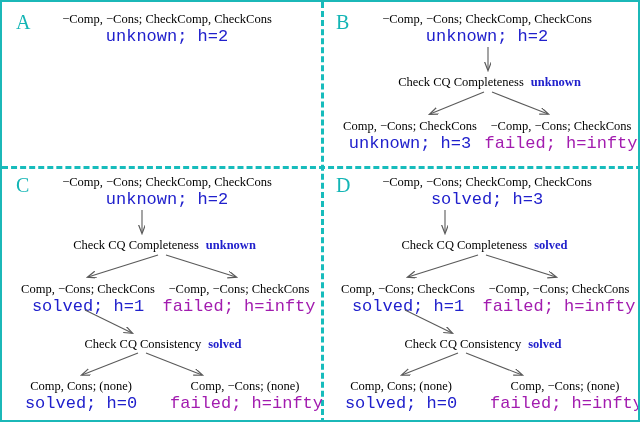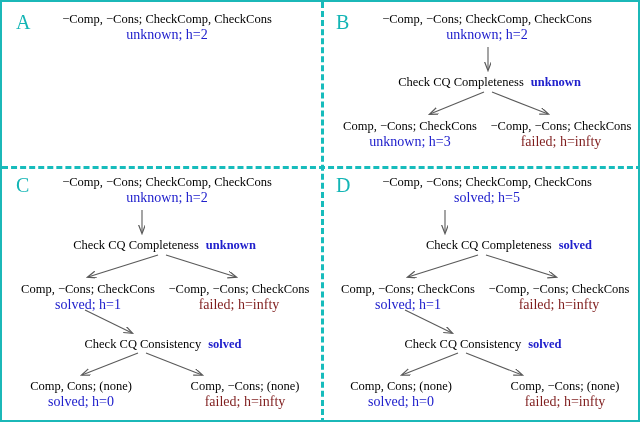--- a/index.html
+++ b/index.html
@@ -56,28 +56,29 @@
   .node {
     position: absolute;
     text-align: center;
     white-space: nowrap;
     font-size: 12.5px;
     color: #000000;
     line-height: 1.18;
   }
   .node .state {
     display: block;
-    font-size: 14px;
+    font-size: 17px;
+    font-family: Liberation Mono, monospace;
   }
   .inline-state {
     margin-left: 7px;
     font-weight: bold;
   }
   .blue { color: #2020cc; }
-  .red  { color: #7f1d1d; }
+  .red  { color: #a21caf; }
 
   .arrows {
     position: absolute;
     left: 0; top: 0;
     width: 100%;
     height: 100%;
     pointer-events: none;
   }
   .arrows line, .arrows path { stroke: #5a5a5a; stroke-width: 1.1; fill: none; }
 </style>
@@ -181,24 +182,24 @@
       <line x1="136" y1="186" x2="80" y2="208" marker-end="url(#ahC)"></line>
       <line x1="144" y1="186" x2="200" y2="208" marker-end="url(#ahC)"></line>
     </svg>
   </div>
 
   <div class="panel panel-d">
     <div class="panel-letter" style="left:14px; top:8px;">D</div>
 
     <div class="node" style="left:40px; top:8px; width:250px;">
       <span>−Comp, −Cons; CheckComp, CheckCons</span>
-      <span class="state blue">solved; h=5</span>
-    </div>
-
-    <div class="node" style="left:55px; top:71px; width:215px;text-align:right;">
+      <span class="state blue">solved; h=3</span>
+    </div>
+
+    <div class="node" style="left:55px; top:71px; width:215px;">
       <span>Check CQ Completeness</span><span class="inline-state blue">solved</span>
     </div>
 
     <div class="node" style="left:6px; top:115px; width:160px;">
       <span>Comp, −Cons; CheckCons</span>
       <span class="state blue">solved; h=1</span>
     </div>
 
     <div class="node" style="left:158px; top:115px; width:158px;">
       <span>−Comp, −Cons; CheckCons</span>

